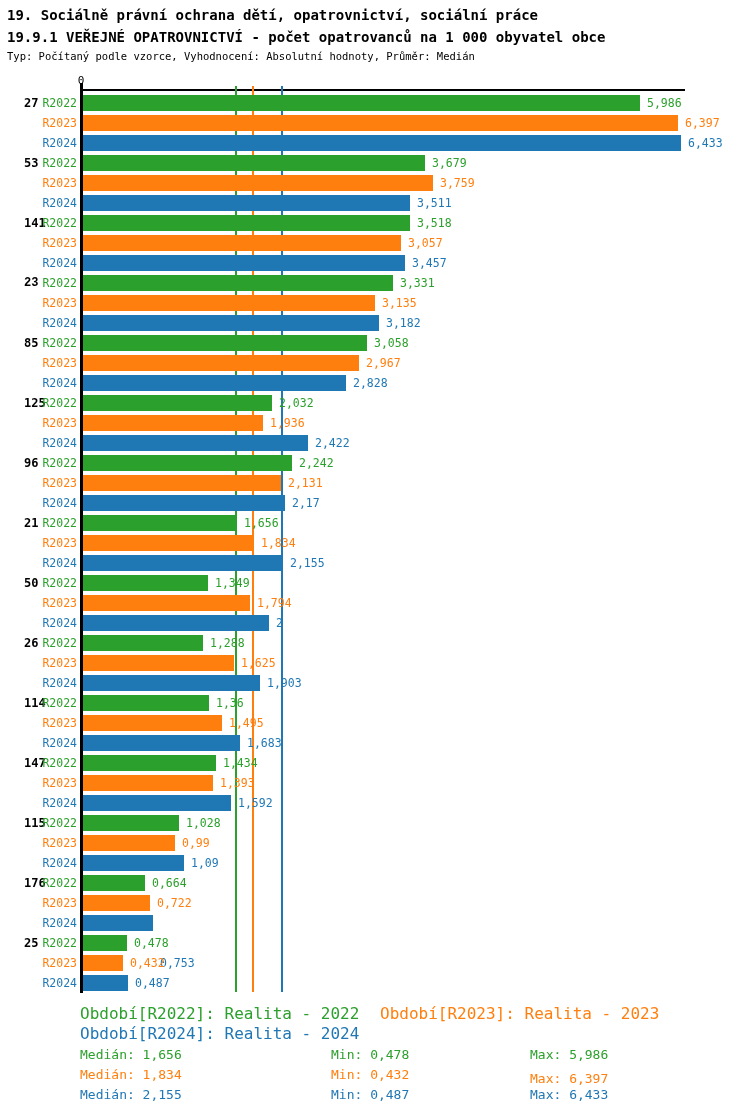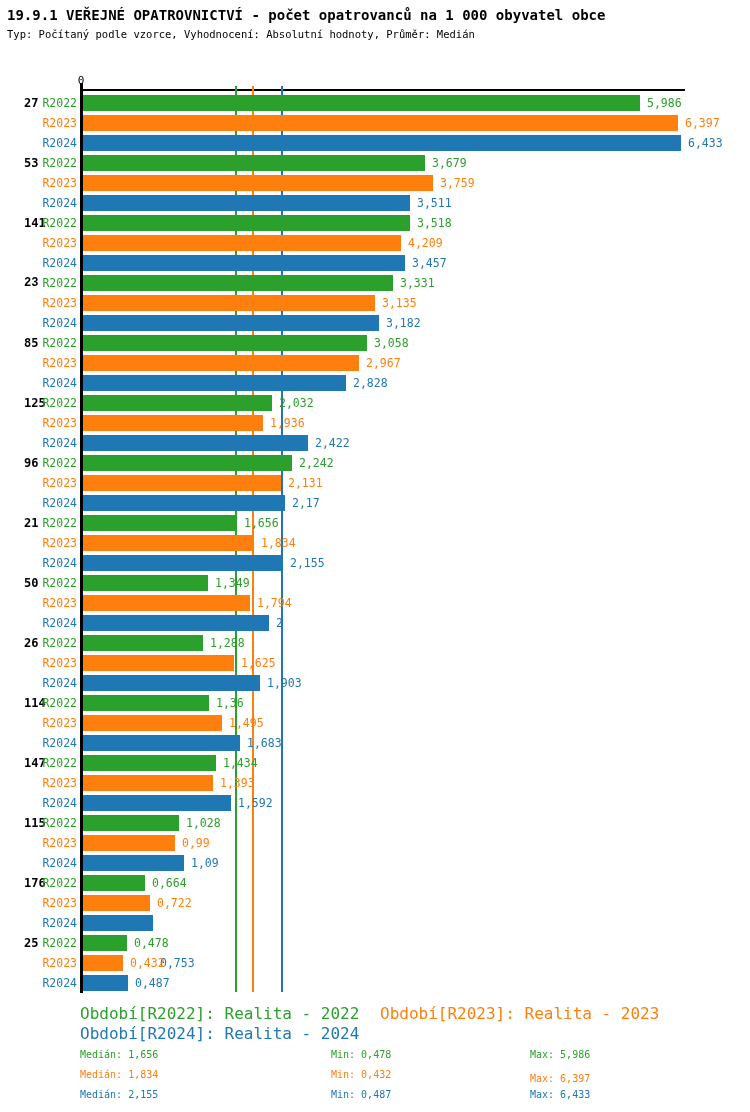--- a/index.html
+++ b/index.html
@@ -17,26 +17,27 @@
   #y-axis-line   { position: absolute; left: 80px; top: 83px; width: 3px; height: 910px; background: #000; }
   #origin-label  { position: absolute; left: 69px; top: 74px; width: 24px; text-align: center; font-size: 11px; color: #000; }
   .median-line   { position: absolute; top: 86px; width: 2px; height: 906px; }
 
   .category-label { position: absolute; left: 24px; font-size: 12px; font-weight: bold; color: #000; line-height: 14px; }
   .series-label   { position: absolute; left: 38px; width: 39px; text-align: right; font-size: 11.5px; line-height: 14px; }
   .bar            { position: absolute; left: 83px; height: 16px; }
   .value-label    { position: absolute; font-size: 11.5px; line-height: 14px; }
 
   .legend-item { position: absolute; font-size: 16px; line-height: 13px; }
-  .stat-cell   { position: absolute; font-size: 10px; line-height: 13px; }
+  .stat-cell   { position: absolute; font-size: 13px; line-height: 13px; }
 </style>
 </head>
 <body>
 
 <div id="title-block">
+  <div class="title-line">19. Sociálně právní ochrana dětí, opatrovnictví, sociální práce</div>
   <div class="title-line">19.9.1 VEŘEJNÉ OPATROVNICTVÍ - počet opatrovanců na 1 000 obyvatel obce</div>
   <div class="meta-line">Typ: Počítaný podle vzorce, Vyhodnocení: Absolutní hodnoty, Průměr: Medián</div>
 </div>
 
 <div id="plot-area">
   <div id="origin-label">0</div>
   <div id="x-axis-line"></div>
   <div id="y-axis-line"></div>
 
 <div class="median-line" style="left: 235px; background: rgb(44, 160, 44);"></div>
@@ -61,21 +62,21 @@
     <div class="value-label" style="left: 440px; top: 176px; color: rgb(255, 127, 14);">3,759</div>
     <div class="series-label" style="top: 196px; color: rgb(31, 119, 180);">R2024</div>
     <div class="bar" style="top: 195px; width: 327px; background: rgb(31, 119, 180);"></div>
     <div class="value-label" style="left: 417px; top: 196px; color: rgb(31, 119, 180);">3,511</div>
     <div class="category-label" style="top: 216px;">141</div>
     <div class="series-label" style="top: 216px; color: rgb(44, 160, 44);">R2022</div>
     <div class="bar" style="top: 215px; width: 327px; background: rgb(44, 160, 44);"></div>
     <div class="value-label" style="left: 417px; top: 216px; color: rgb(44, 160, 44);">3,518</div>
     <div class="series-label" style="top: 236px; color: rgb(255, 127, 14);">R2023</div>
     <div class="bar" style="top: 235px; width: 318px; background: rgb(255, 127, 14);"></div>
-    <div class="value-label" style="left: 408px; top: 236px; color: rgb(255, 127, 14);">4,209</div>
+    <div class="value-label" style="left: 408px; top: 236px; color: rgb(255, 127, 14);">3,057</div>
     <div class="series-label" style="top: 256px; color: rgb(31, 119, 180);">R2024</div>
     <div class="bar" style="top: 255px; width: 322px; background: rgb(31, 119, 180);"></div>
     <div class="value-label" style="left: 412px; top: 256px; color: rgb(31, 119, 180);">3,457</div>
     <div class="category-label" style="top: 276px; font-family: Liberation Mono, monospace;">23</div>
     <div class="series-label" style="top: 276px; color: rgb(44, 160, 44);">R2022</div>
     <div class="bar" style="top: 275px; width: 310px; background: rgb(44, 160, 44);"></div>
     <div class="value-label" style="left: 400px; top: 276px; color: rgb(44, 160, 44);">3,331</div>
     <div class="series-label" style="top: 296px; color: rgb(255, 127, 14);">R2023</div>
     <div class="bar" style="top: 295px; width: 292px; background: rgb(255, 127, 14);"></div>
     <div class="value-label" style="left: 382px; top: 296px; color: rgb(255, 127, 14);">3,135</div>

